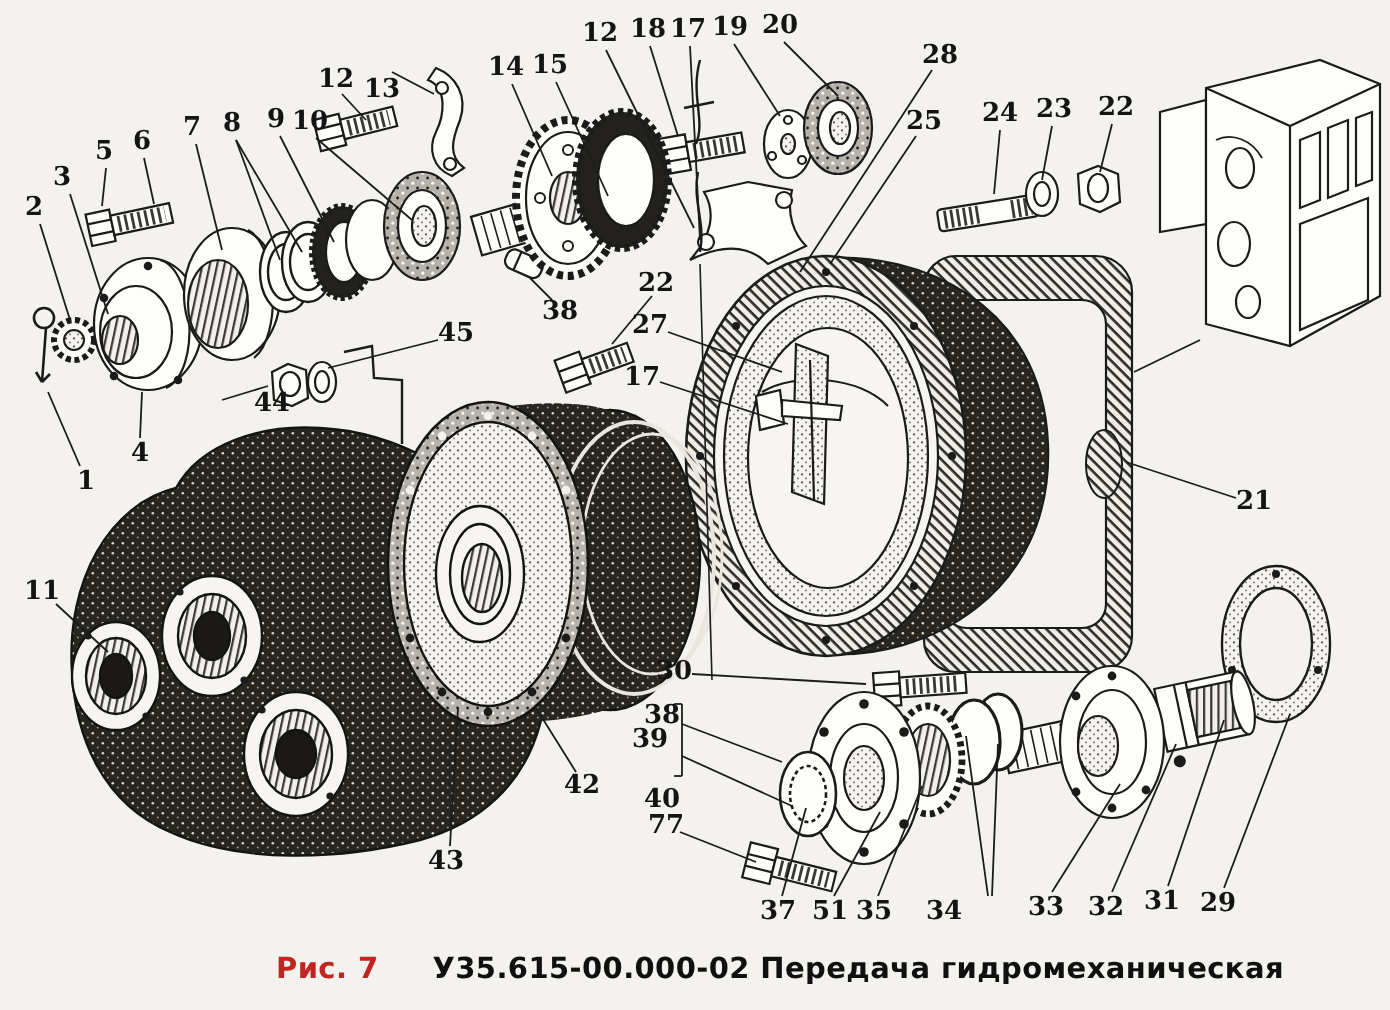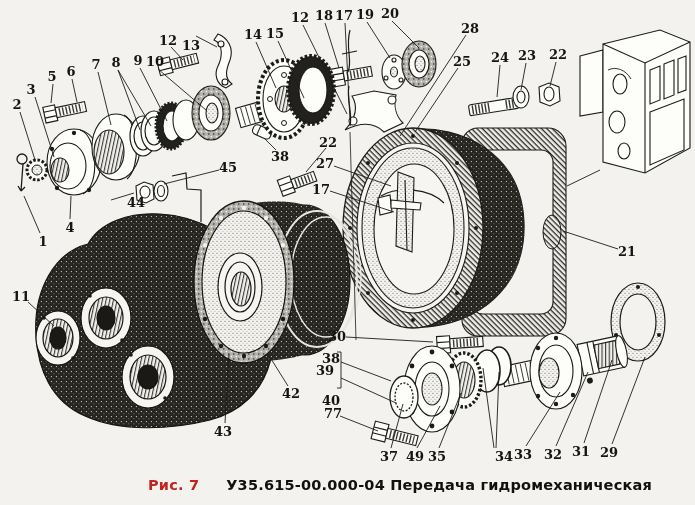--- a/index.html
+++ b/index.html
@@ -434,33 +434,33 @@
       <div class="callout" style="left: 500px; top: 57px;">24</div>
       <div class="callout" style="left: 462px; top: 61px;">25</div>
       <div class="callout" style="left: 280px; top: 156px;">38</div>
       <div class="callout" style="left: 325px; top: 163px;">27</div>
       <div class="callout" style="left: 470px; top: 28px;">28</div>
       <div class="callout" style="left: 609px; top: 452px;">29</div>
       <div class="callout" style="left: 337px; top: 336px;">30</div>
       <div class="callout" style="left: 581px; top: 451px;">31</div>
       <div class="callout" style="left: 553px; top: 454px;">32</div>
       <div class="callout" style="left: 523px; top: 454px;">33</div>
-      <div class="callout" style="left: 504px; top: 456px;">34</div>
+      <div class="callout" style="left: 472px; top: 456px;">34</div>
       <div class="callout" style="left: 437px; top: 456px;">35</div>
-      <div class="callout" style="left: 415px; top: 456px;">49</div>
+      <div class="callout" style="left: 415px; top: 456px;">51</div>
       <div class="callout" style="left: 389px; top: 456px;">37</div>
       <div class="callout" style="left: 331px; top: 358px;">38</div>
       <div class="callout" style="left: 325px; top: 370px;">39</div>
       <div class="callout" style="left: 331px; top: 400px;">40</div>
       <div class="callout" style="left: 333px; top: 413px;">77</div>
       <div class="callout" style="left: 291px; top: 393px;">42</div>
       <div class="callout" style="left: 223px; top: 431px;">43</div>
       <div class="callout" style="left: 103px; top: 202px; margin-left: 33px;">44</div>
       <div class="callout" style="left: 228px; top: 167px;">45</div>
       <div class="callout" style="left: 328px; top: 142px;">22</div>
       <div class="callout" style="left: 321px; top: 189px;">17</div>
     </div>
 
 <div class="caption">
-  <span class="fig-label" style="color: rgb(194, 37, 31); margin-left: 10px;">Рис. 7</span><span class="fig-title">У35.615-00.000-04 Передача  гидромеханическая</span>
+  <span class="fig-label" style="color: rgb(194, 37, 31);">Рис. 7</span><span class="fig-title">У35.615-00.000-02 Передача  гидромеханическая</span>
 </div>
 
 </div>
 
 </body></html>

